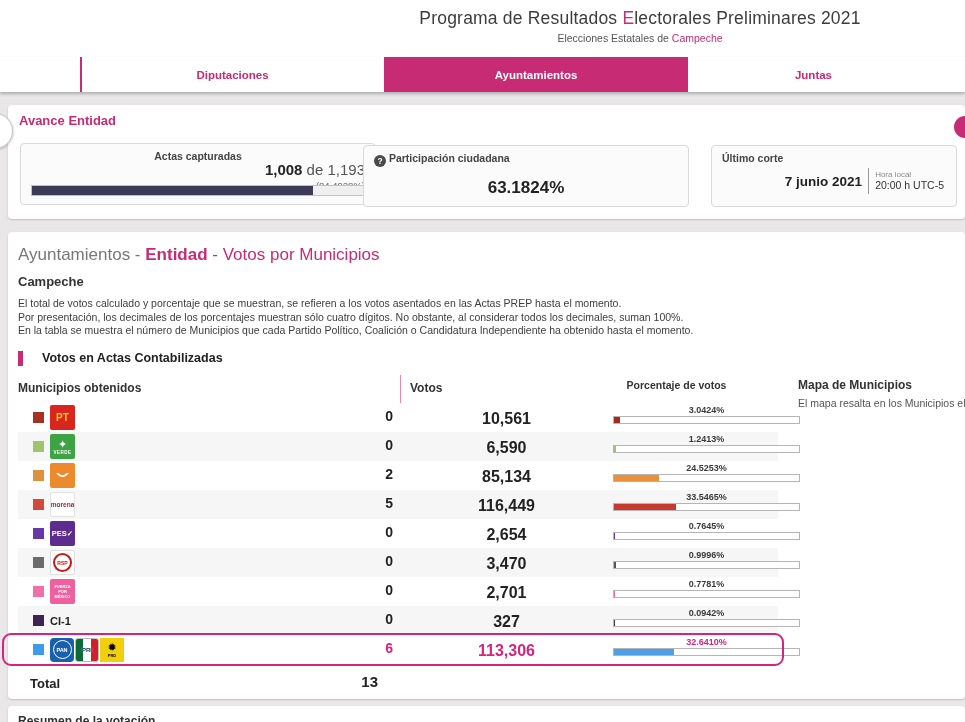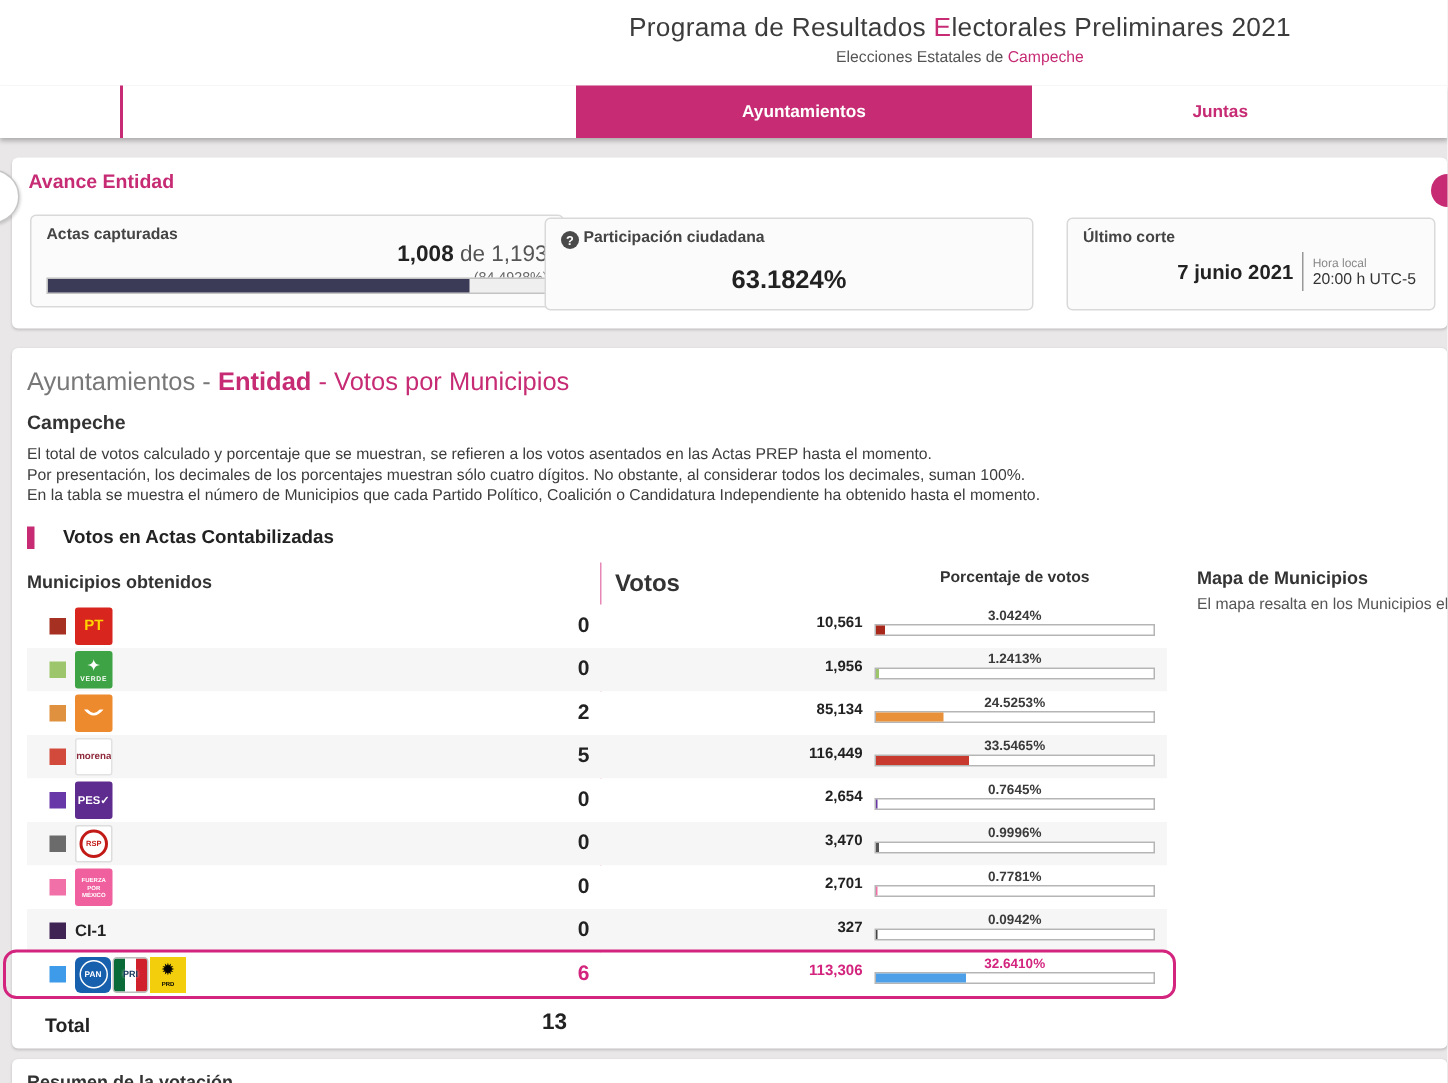--- a/index.html
+++ b/index.html
@@ -30,21 +30,21 @@
   .circle-right { position:absolute; left:954px; top:116px; width:22px; height:22px; border-radius:50%;
                   background:#C62B74; z-index:5; }
 
   
   .card { position:absolute; background:#fff; border-radius:4px; box-shadow:0 1px 2px rgba(0,0,0,.18); }
   .card-avance { left:8px; top:105px; width:957px; height:114px; }
   .avance-title { position:absolute; left:11px; top:8px; font-size:13px; font-weight:bold; }
 
   .subcard { position:absolute; background:#fbfbfb; border:1px solid #d9d9d9; border-radius:4px; padding:6px 10px; }
   .sc-label { font-size:10.5px; font-weight:bold; color:#444; }
-  .sc-actas { left:12px; top:38px; width:356px; height:62px; }
+  .sc-actas { left:12px; top:38px; width:356px; height:62px;text-align:center; }
   .sc-value { position:absolute; right:10px; top:17px; font-size:15px; color:#555; }
   .sc-value b { color:#222; }
   .sc-pct { position:absolute; right:10px; top:36px; font-size:9.5px; color:#666; }
   .progress { position:absolute; left:10px; right:10px; bottom:8px; height:11px; background:#efefef; border:1px solid #c2c2c2; }
   .progress-fill { height:100%; background:#3B3B58; }
 
   .sc-part { left:355px; top:40px; width:326px; height:62px; }
   .qicon { display:inline-flex; width:12px; height:12px; border-radius:50%; background:#4a4a4a; color:#fff;
            font-size:8.5px; font-weight:bold; align-items:center; justify-content:center; vertical-align:-2px; cursor:pointer; }
   .sc-big { text-align:center; font-size:17px; font-weight:bold; color:#222; margin-top:11px; }
@@ -62,32 +62,32 @@
   .breadcrumb .bc-bold { font-weight:bold; }
   .state-name { margin:9px 0 0 10px; font-size:13px; font-weight:bold; color:#333; }
   .notes { margin:8px 16px 0 10px; font-size:10.5px; color:#3d3d3d; line-height:13.5px; }
   .notes div { white-space:nowrap; }
   .subsection { margin:13px 0 0 10px; display:flex; align-items:center; gap:19px; }
   .subsection .bar { width:5px; height:15px; background:#C62B74; }
   .subsection .txt { font-size:12.5px; font-weight:bold; color:#222; }
 
   .tablewrap { position:absolute; left:10px; top:143px; width:760px; height:290px; }
   .h-mun  { position:absolute; left:0; top:6px; font-size:12px; font-weight:bold; color:#333; }
-  .h-vot  { position:absolute; left:392px; top:6px; font-size:16px; font-weight:bold; color:#333; }
+  .h-vot  { position:absolute; left:392px; top:6px; font-size:12px; font-weight:bold; color:#333; }
   .h-pct  { position:absolute; left:565px; top:4px; width:187px; text-align:center; font-size:10.5px; font-weight:bold; color:#333; }
   .vline  { position:absolute; left:382px; top:0; width:1px; height:290px; background:#E787B5; }
 
   .rows-host { position:absolute; left:0; top:28px; width:760px; }
   .trow { position:relative; height:29px; background:#fff; }
   .trow.alt { background:#f6f6f6; }
   .swatch { position:absolute; left:15px; top:9px; width:11px; height:11px; }
   .logo-slot { position:absolute; left:32px; top:2px; height:25px; display:flex; align-items:center; }
   .mun   { position:absolute; left:260px; top:5px; width:115px; text-align:right; font-size:14px; font-weight:bold; color:#222; }
-  .votes { position:absolute; left:420px; top:7px; width:137px; text-align:right; font-size:10px; font-weight:bold; color:#222; }
-  .barwrap { position:absolute; left:565px; top:2px; width:187px; }
+  .votes { position:absolute; left:420px; top:7px; width:137px; text-align:center; font-size:16px; font-weight:bold; color:#222; }
+  .barwrap { position:absolute; left:595px; top:2px; width:187px; }
   .pct-label { display:block; text-align:center; font-size:9px; font-weight:bold; color:#3a3a3a; }
   .bartrack { display:block; margin-top:1px; height:8px; border:1px solid #b5b5b5; background:#fff; }
   .barfill { display:block; height:100%; min-width:1px; }
   .trow.hl .mun, .trow.hl .votes, .trow.hl .pct-label { color:#D3247E; }
   .trow.hl::after { content:''; position:absolute; left:-16px; right:-6px; top:-2px; bottom:-2px;
                     border:2px solid #D3247E; border-radius:9px; pointer-events:none; }
 
   .mapa { position:absolute; left:790px; top:146px; width:300px; }
   .mapa .mapa-h { font-size:12px; font-weight:bold; color:#333; }
   .mapa .mapa-n { font-size:10.5px; color:#555; margin-top:5px; white-space:nowrap; }
@@ -131,20 +131,21 @@
 
   <header class="app-header">
     <div class="title-wrap">
       <h1><span>Programa de Resultados </span><span class="pink">E</span><span>lectorales Preliminares 2021</span></h1>
       <div class="subtitle"><span>Elecciones Estatales de </span><span class="pink">Campeche</span></div>
     </div>
   </header>
 
   <nav class="tabbar">
     <div class="tab-sep"></div>
+    <div class="tab tab-dip">Diputaciones</div>
     <div class="tab tab-ayu">Ayuntamientos</div>
     <div class="tab tab-jun">Juntas</div>
   </nav>
 
   <div class="circle-left"></div>
   <div class="circle-right"></div>
 
   <section class="card card-avance">
     <h2 class="avance-title pink">Avance Entidad</h2>
 
@@ -207,21 +208,21 @@
   </div>
           <div class="trow alt">
     <span class="swatch" style="background: rgb(156, 197, 108);"></span>
     <span class="logo-slot">
               <div class="sq logo-pvem">
                 <span class="bird">✦</span>
                 <span class="cap">VERDE</span>
               </div>
             </span>
     <span class="mun">0</span>
-    <span class="votes">1,956</span>
+    <span class="votes">6,590</span>
     <span class="barwrap">
       <span class="pct-label">1.2413%</span>
       <span class="bartrack">
                 <span class="barfill" style="width: 1.2413%; background: rgb(156, 197, 108);"></span>
               </span>
     </span>
   </div>
           <div class="trow">
     <span class="swatch" style="background: rgb(224, 145, 63);"></span>
     <span class="logo-slot">

